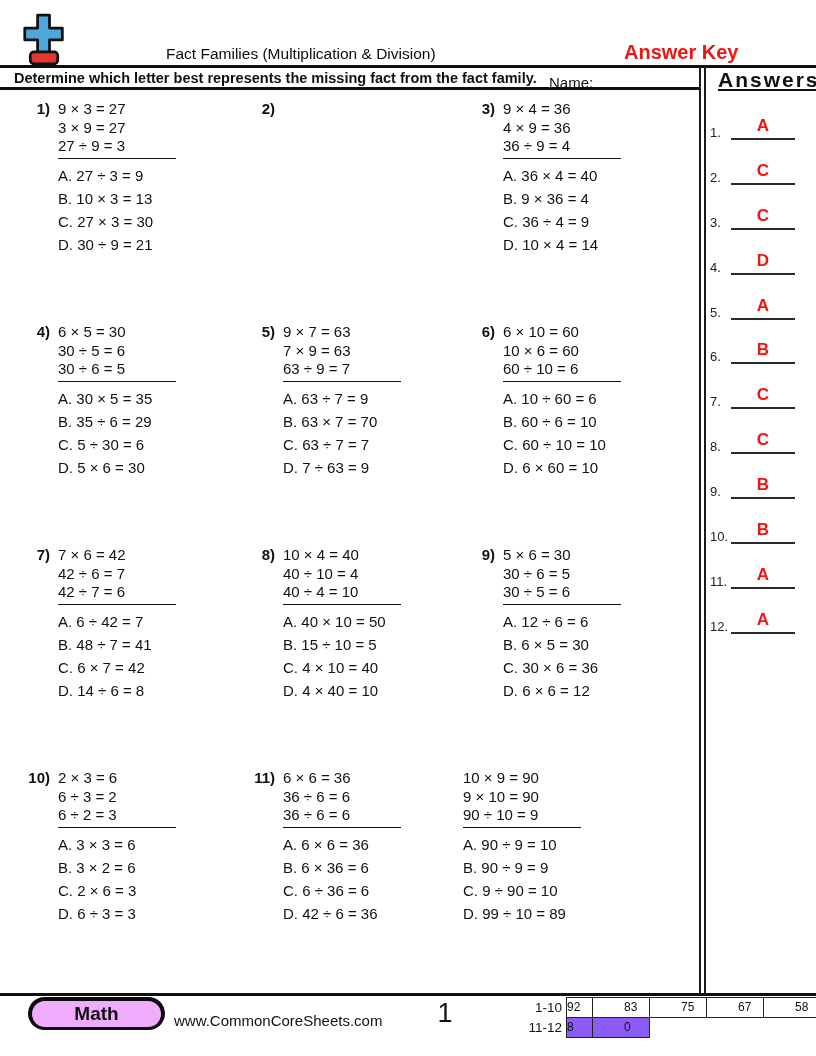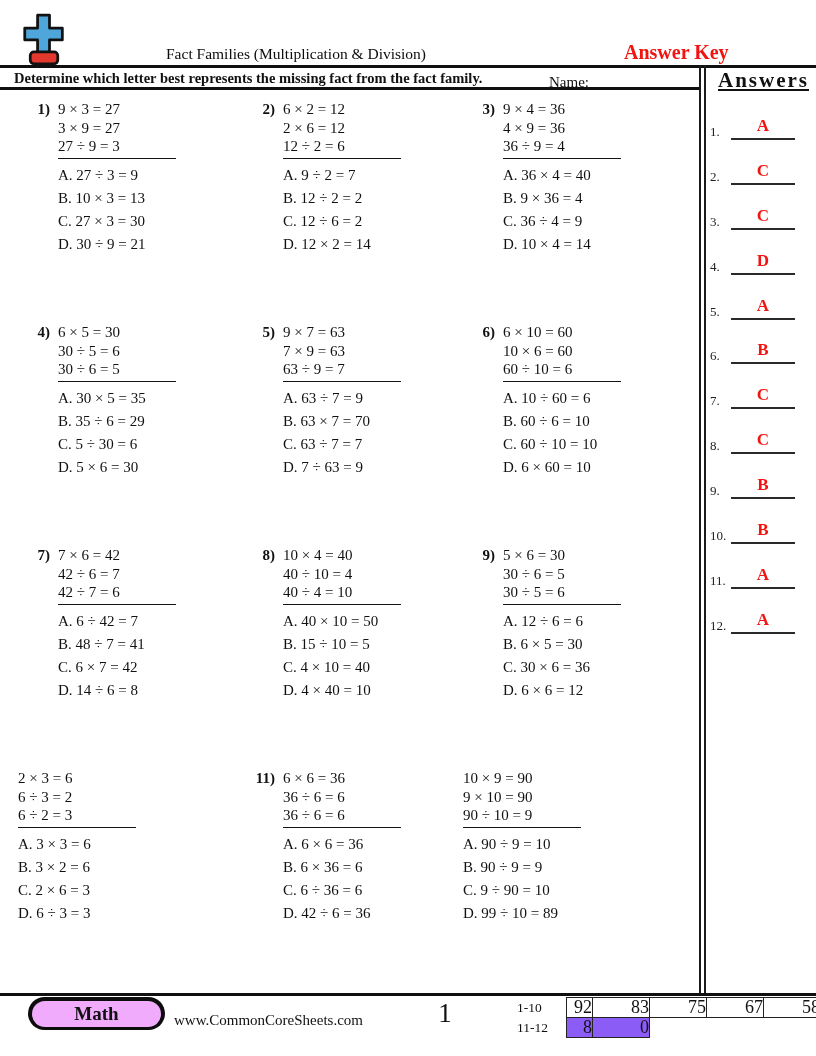--- a/index.html
+++ b/index.html
@@ -1,17 +1,17 @@
 <!DOCTYPE html>
 <html><head>
 <meta charset="utf-8">
 <style>
   html,body{margin:0;padding:0;background:#e8e8e8;}
   .page{position:relative;width:816px;height:1056px;margin:0 auto;background:#ffffff;
-        font-family:Liberation Serif, serif;color:#111;overflow:hidden;}
+        font-family:Liberation Sans, sans-serif;color:#111;overflow:hidden;}
   .abs{position:absolute;}
 
   
   .title{left:166px;top:45px;font-size:15.5px;color:#0c0c0c;}
   .name-label{left:549px;top:46px;font-size:15px;margin-top:28px;}
   .name-value{left:624px;top:41px;font-size:20px;font-weight:bold;color:#f01510;}
   .hline1{left:0;top:65px;width:816px;height:3px;background:#101010;}
   .instruction{left:14px;top:70px;font-size:14.5px;font-weight:bold;}
   .hline2{left:0;top:87px;width:701px;height:3px;background:#101010;}
 
@@ -37,24 +37,24 @@
 
   
   .fline{left:0;top:993px;width:816px;height:3px;background:#101010;}
   .badge{left:28px;top:997px;width:137px;height:33px;background:#0d0d0d;border-radius:17px;}
   .badge-inner{position:absolute;left:4px;top:3.5px;right:4px;bottom:3.5px;background:#f0abfc;
                border-radius:13px;display:flex;align-items:center;justify-content:center;
                font-size:19px;font-weight:bold;}
   .site{left:174px;top:1012px;font-size:15px;}
   .pagenum{left:425px;top:998px;width:40px;text-align:center;font-size:27px;}
   .score-row{position:absolute;display:flex;}
-  .score-label{flex:none;width:45px;font-size:13.5px;line-height:21px;
+  .score-label{flex:none;width:45px;text-align:right;font-size:13.5px;line-height:21px;
                padding-right:4px;}
   .score-cell{flex:none;width:25px;height:19px;border:1px solid #222;background:#fff;
-              font-size:18px;line-height:19px;text-align:right;}
+              font-size:12px;line-height:19px;text-align:left;}
   .score-cell + .score-cell{margin-left:-1px;padding-left:31px;}
   .score-cell.shaded{background:#8b5cf6;}
   .logo{left:22px;top:12px;z-index:3;}
 </style>
 </head>
 <body>
 
 <div class="page">
 
   <svg class="abs logo" width="44" height="54" viewBox="0 0 48 58">
@@ -77,30 +77,20 @@
       <div class="frule"></div>
       <div class="opt">A. 27 ÷ 3 = 9</div>
       <div class="opt">B. 10 × 3 = 13</div>
       <div class="opt">C. 27 × 3 = 30</div>
       <div class="opt">D. 30 ÷ 9 = 21</div>
     </div>
   </div>
 
   <div class="problem" style="left:243px;top:100px">
     <span class="pnum">2)</span>
-    <div class="pbody">
-      <div class="fact">6 × 2 = 12</div>
-      <div class="fact">2 × 6 = 12</div>
-      <div class="fact">12 ÷ 2 = 6</div>
-      <div class="frule"></div>
-      <div class="opt">A. 9 ÷ 2 = 7</div>
-      <div class="opt">B. 12 ÷ 2 = 2</div>
-      <div class="opt">C. 12 ÷ 6 = 2</div>
-      <div class="opt">D. 12 × 2 = 14</div>
-    </div>
   </div>
 
   <div class="problem" style="left:463px;top:100px">
     <span class="pnum">3)</span>
     <div class="pbody">
       <div class="fact">9 × 4 = 36</div>
       <div class="fact">4 × 9 = 36</div>
       <div class="fact">36 ÷ 9 = 4</div>
       <div class="frule"></div>
       <div class="opt">A. 36 × 4 = 40</div>
@@ -188,20 +178,21 @@
       <div class="fact">30 ÷ 5 = 6</div>
       <div class="frule"></div>
       <div class="opt">A. 12 ÷ 6 = 6</div>
       <div class="opt">B. 6 × 5 = 30</div>
       <div class="opt">C. 30 × 6 = 36</div>
       <div class="opt">D. 6 × 6 = 12</div>
     </div>
   </div>
 
   <div class="problem" style="left:18px;top:769px">
+    <span class="pnum">10)</span>
     <div class="pbody">
       <div class="fact">2 × 3 = 6</div>
       <div class="fact">6 ÷ 3 = 2</div>
       <div class="fact">6 ÷ 2 = 3</div>
       <div class="frule"></div>
       <div class="opt">A. 3 × 3 = 6</div>
       <div class="opt">B. 3 × 2 = 6</div>
       <div class="opt">C. 2 × 6 = 3</div>
       <div class="opt">D. 6 ÷ 3 = 3</div>
     </div>

